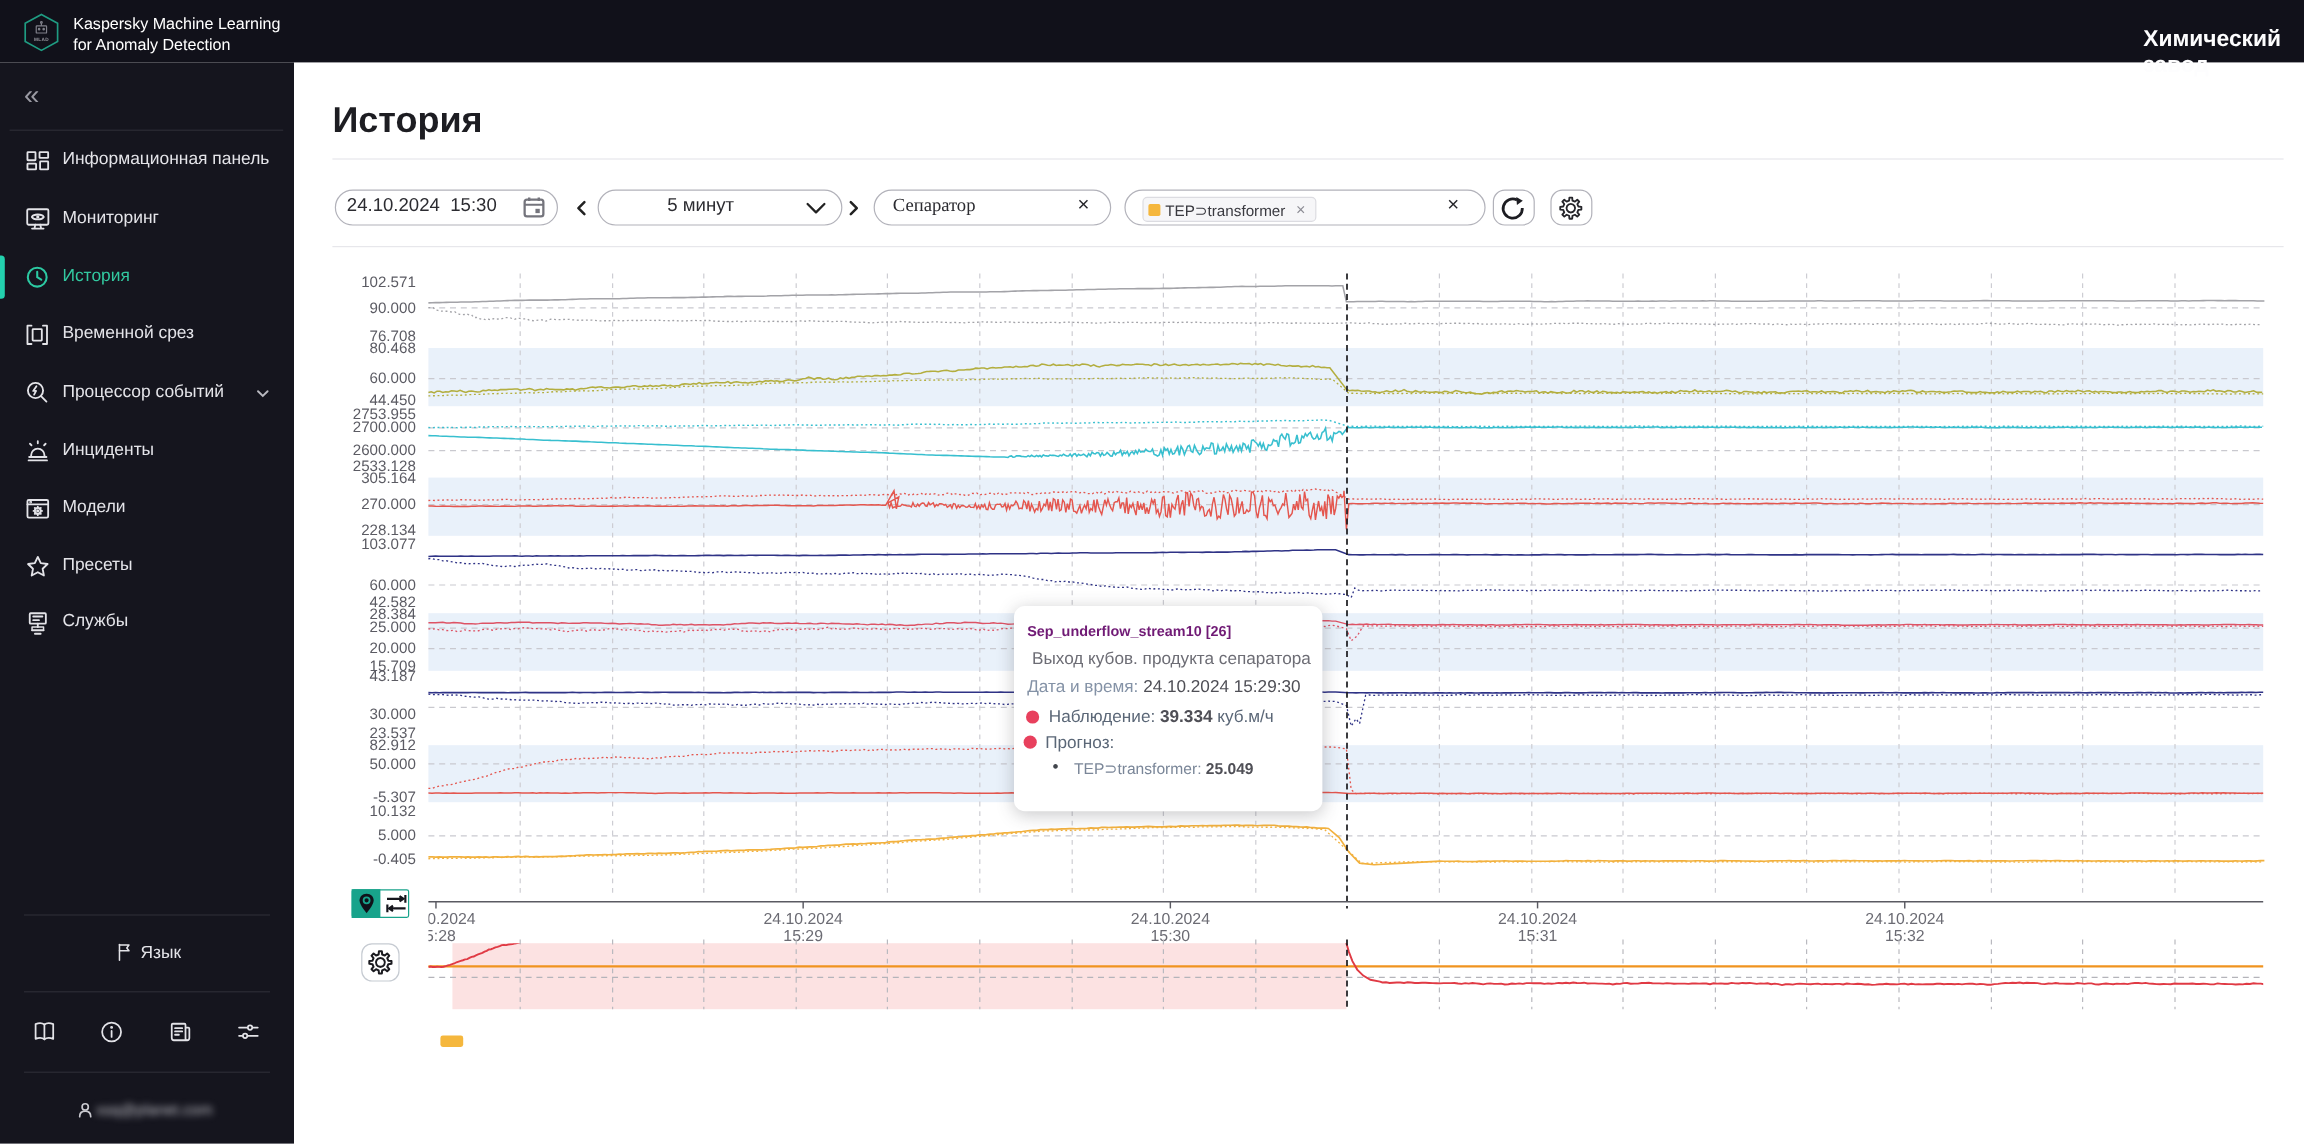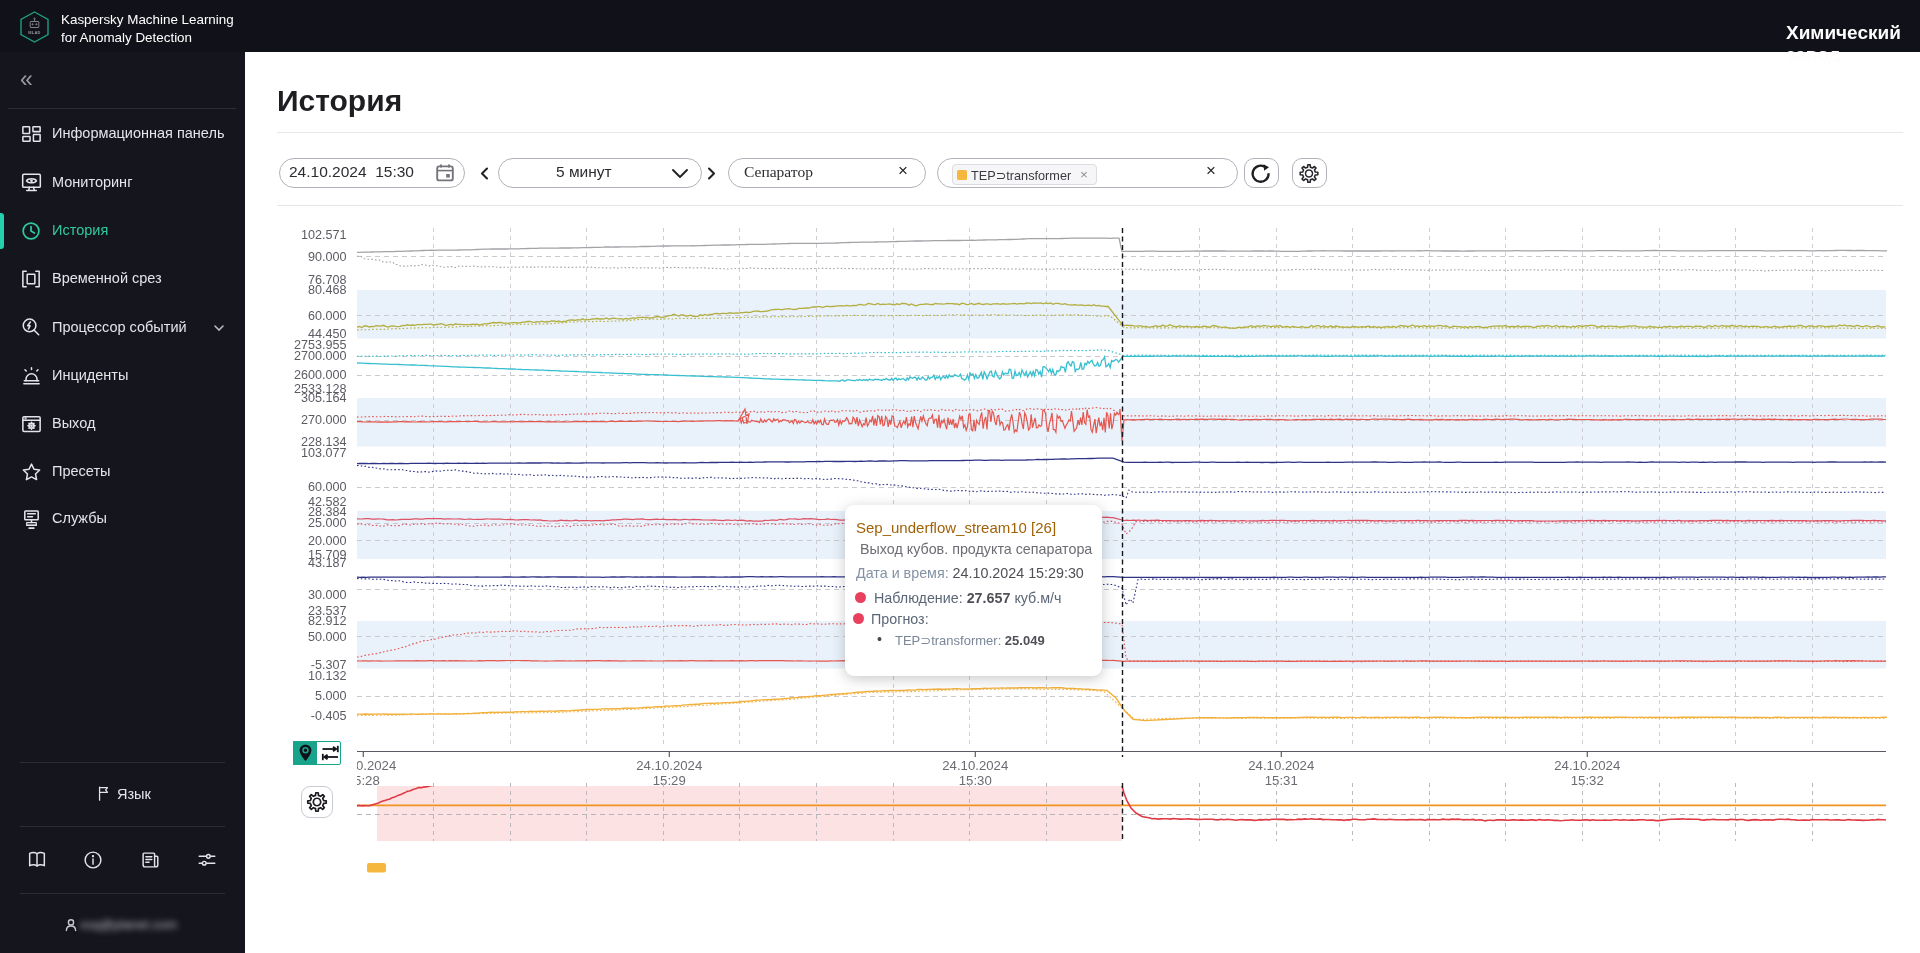--- a/index.html
+++ b/index.html
@@ -87,21 +87,21 @@
 <svg style="position:absolute;left:20px;top:412.9px" width="23" height="23" viewBox="0 0 24 24">
     <g fill="none" stroke="#e3e3e8" stroke-width="1.6" stroke-linecap="round" stroke-linejoin="round">
       <rect x="3" y="3.8" width="18" height="15.4" rx="1.2"></rect>
       <path d="M3 7.6 H21"></path>
       <circle cx="5.8" cy="5.7" r="0.4" fill="#e3e3e8"></circle>
       <circle cx="12" cy="13.3" r="2.6"></circle>
       <circle cx="12" cy="13.3" r="0.7" fill="#e3e3e8"></circle>
       <path d="M12 9.6 V10.7 M12 15.9 V17 M8.3 13.3 H9.4 M14.6 13.3 H15.7 M9.4 10.7 L10.2 11.5 M14.6 15.9 L13.8 15.1 M14.6 10.7 L13.8 11.5 M9.4 15.9 L10.2 15.1"></path>
     </g>
   </svg>
-<div style="position:absolute;left:52px;top:415.4px;font-size:14.5px;color:#e4e4e9;white-space:nowrap">Выход</div>
+<div style="position:absolute;left:52px;top:415.4px;font-size:14.5px;color:#e4e4e9;white-space:nowrap">Модели</div>
 <svg style="position:absolute;left:20px;top:460.6px" width="23" height="23" viewBox="0 0 24 24">
     <g fill="none" stroke="#e3e3e8" stroke-width="1.6" stroke-linecap="round" stroke-linejoin="round">
       <path d="M12 3.2 L14.6 8.6 L20.5 9.4 L16.2 13.5 L17.3 19.4 L12 16.6 L6.7 19.4 L7.8 13.5 L3.5 9.4 L9.4 8.6 Z"></path>
     </g>
   </svg>
 <div style="position:absolute;left:52px;top:463.1px;font-size:14.5px;color:#e4e4e9;white-space:nowrap">Пресеты</div>
 <svg style="position:absolute;left:20px;top:507.79999999999995px" width="23" height="23" viewBox="0 0 24 24">
     <g fill="none" stroke="#e3e3e8" stroke-width="1.6" stroke-linecap="round" stroke-linejoin="round">
       <rect x="5" y="3.2" width="14" height="9" rx="0.8"></rect>
       <path d="M8 6 H16 M8 9.2 H13"></path>
@@ -354,21 +354,21 @@
     </g>
   </svg>
 <div class="abs" style="left:301px;top:786px;width:32px;height:32px;border:1.4px solid #c6cbd2;border-radius:9px;background:#fff;"></div>
 <svg class="abs" style="left:306px;top:791px" width="22" height="22" viewBox="0 0 26 26">
     <g fill="none" stroke="#1b1b20" stroke-width="2" stroke-linejoin="round">
       <path d="M11.27 5.19 L11.56 2.09 L14.44 2.09 L14.73 5.19 L17.30 6.25 L19.70 4.27 L21.73 6.30 L19.75 8.70 L20.81 11.27 L23.91 11.56 L23.91 14.44 L20.81 14.73 L19.75 17.30 L21.73 19.70 L19.70 21.73 L17.30 19.75 L14.73 20.81 L14.44 23.91 L11.56 23.91 L11.27 20.81 L8.70 19.75 L6.30 21.73 L4.27 19.70 L6.25 17.30 L5.19 14.73 L2.09 14.44 L2.09 11.56 L5.19 11.27 L6.25 8.70 L4.27 6.30 L6.30 4.27 L8.70 6.25 Z M13 8.6 A4.4 4.4 0 1 0 13.01 8.6 Z" fill-rule="evenodd"></path>
     </g>
   </svg>
 
 <div class="abs" style="left:845px;top:505px;width:257px;height:171px;background:#fff;border-radius:9px;box-shadow:0 3px 14px rgba(60,60,70,0.28);"></div>
-<div class="abs" style="left:856px;top:519px;font-size:15px;font-weight:400;color:#a16207;">Sep_underflow_stream10 [26]</div>
+<div class="abs" style="left:856px;top:519px;font-size:12px;font-weight:700;color:#701a75;">Sep_underflow_stream10 [26]</div>
 <div class="abs" style="left:860px;top:541px;font-size:14.3px;color:#6d6d75;">Выход кубов. продукта сепаратора</div>
 <div class="abs" style="left:856px;top:565px;font-size:14.3px;color:#8492a6;">Дата и время: <span style="font-weight:400;color:#4f4f56">24.10.2024 15:29:30</span></div>
 <div class="abs" style="left:855px;top:592px;width:11px;height:11px;border-radius:50%;background:#e8405d;"></div>
-<div class="abs" style="left:874px;top:590px;font-size:14.3px;color:#5b6777;">Наблюдение: <span style="font-weight:700;color:#4f4f56">27.657</span> <span style="color:#5b6777">куб.м/ч</span></div>
+<div class="abs" style="left:874px;top:590px;font-size:14.3px;color:#5b6777;">Наблюдение: <span style="font-weight:700;color:#4f4f56">39.334</span> <span style="color:#5b6777">куб.м/ч</span></div>
 <div class="abs" style="left:853px;top:613px;width:11px;height:11px;border-radius:50%;background:#e8405d;"></div>
 <div class="abs" style="left:871px;top:611px;font-size:14.3px;color:#5b6777;">Прогноз:</div>
 <div class="abs" style="left:877px;top:631px;font-size:14.3px;color:#42464d;">•</div>
 <div class="abs" style="left:895px;top:633px;font-size:13px;color:#7a8698;">TEP⊃transformer: <span style="font-weight:700;color:#4f4f56">25.049</span></div>
 
 </body></html>

